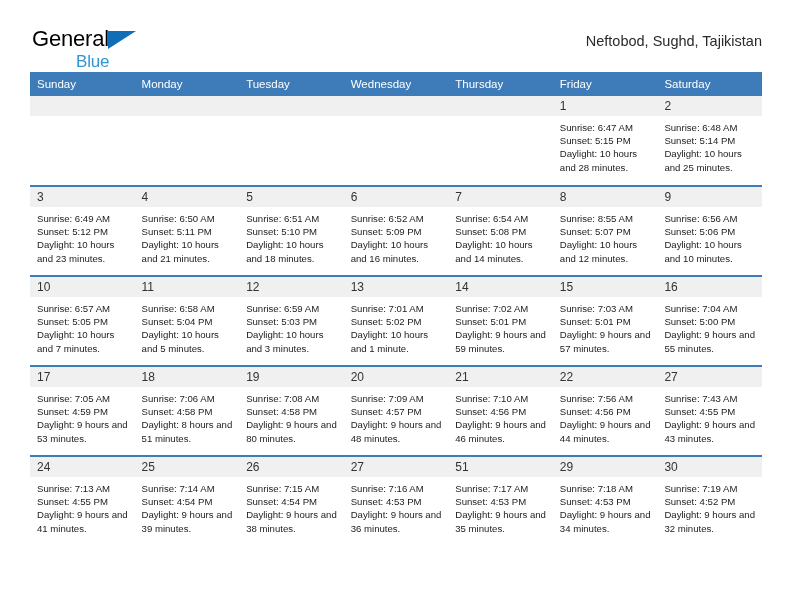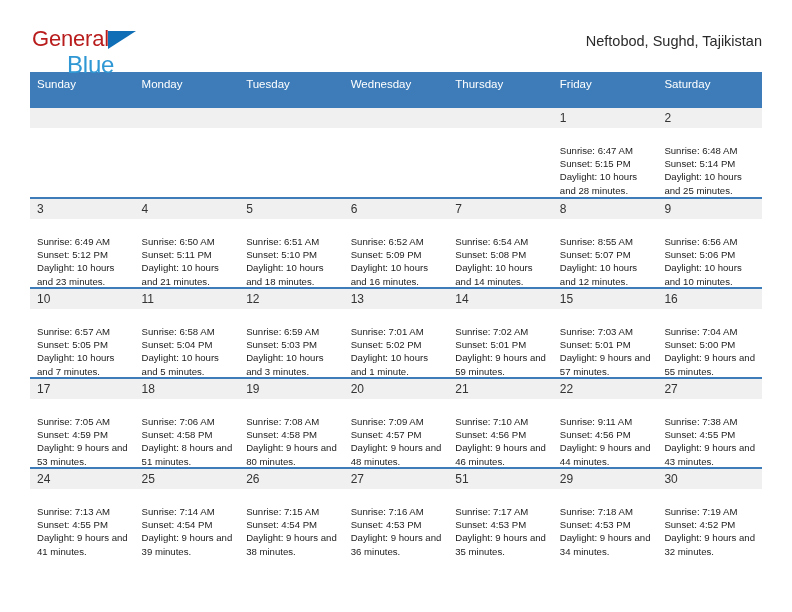--- a/index.html
+++ b/index.html
@@ -34,39 +34,39 @@
     position: absolute;
     left: 2px;
     top: 28px;
     width: 130px;
     height: 48px;
     line-height: 1;
   }
   .logo-line1 {
     position: relative;
     font-size: 22px;
-    color: #b91c1c;
+    color: #000000;
     letter-spacing: -0.2px;
     display: block;
     height: 24px;
   }
   .logo-tri {
     position: absolute;
     left: 76px;
     top: 3px;
     width: 0;
     height: 0;
     border-left: 28px solid #0f6eb5;
     border-bottom: 18px solid transparent;
   }
   .logo-line2 {
     display: block;
-    font-size: 24px;
+    font-size: 17px;
     color: #2e97d4;
-    margin-left: 35px;
+    margin-left: 44px;
     margin-top: 1px;
     letter-spacing: -0.2px;
   }
 
   .title-block {
     position: absolute;
     right: 0;
     top: 22px;
     text-align: right;
   }
@@ -91,21 +91,21 @@
     width: 732px;
     border-collapse: collapse;
     table-layout: fixed;
   }
   .calendar th {
     background: #3d7cb8;
     color: #ffffff;
     font-size: 11.5px;
     font-weight: normal;
     text-align: left;
-    padding: 6px 0 18px 7px;
+    padding: 6px 0 6px 7px;
     height: 22px;
     border: none;
   }
   .calendar td {
     vertical-align: top;
     padding: 0;
     border: none;
     border-top: 2px solid #3d7cb8;
     height: 90px;
     width: 104.57px;
@@ -123,21 +123,21 @@
     font-size: 12px;
     color: #333333;
     padding: 3px 0 3px 7px;
     height: 20px;
     line-height: 14px;
   }
   .daynum.blank {
     color: transparent;
   }
   .details {
-    padding: 16px 6px 0 7px;
+    padding: 5px 6px 0 7px;
     font-size: 9.6px;
     line-height: 13.2px;
     color: #1c1c1c;
   }
   .details div {
     white-space: nowrap;
   }
   .details .daylight {
     white-space: normal;
   }
@@ -420,31 +420,31 @@
               <div>Sunrise: 7:10 AM</div>
               <div>Sunset: 4:56 PM</div>
               <div class="daylight">Daylight: 9 hours and 46 minutes.</div>
             </div>
           </div>
         </td>
         <td>
           <div class="cell-inner">
             <div class="daynum">22</div>
             <div class="details">
-              <div>Sunrise: 9:11 AM</div>
+              <div>Sunrise: 7:56 AM</div>
               <div>Sunset: 4:56 PM</div>
               <div class="daylight">Daylight: 9 hours and 44 minutes.</div>
             </div>
           </div>
         </td>
         <td>
           <div class="cell-inner">
             <div class="daynum">27</div>
             <div class="details">
-              <div>Sunrise: 7:38 AM</div>
+              <div>Sunrise: 7:43 AM</div>
               <div>Sunset: 4:55 PM</div>
               <div class="daylight">Daylight: 9 hours and 43 minutes.</div>
             </div>
           </div>
         </td>
       </tr>
 
       <tr class="week">
         <td>
           <div class="cell-inner">

